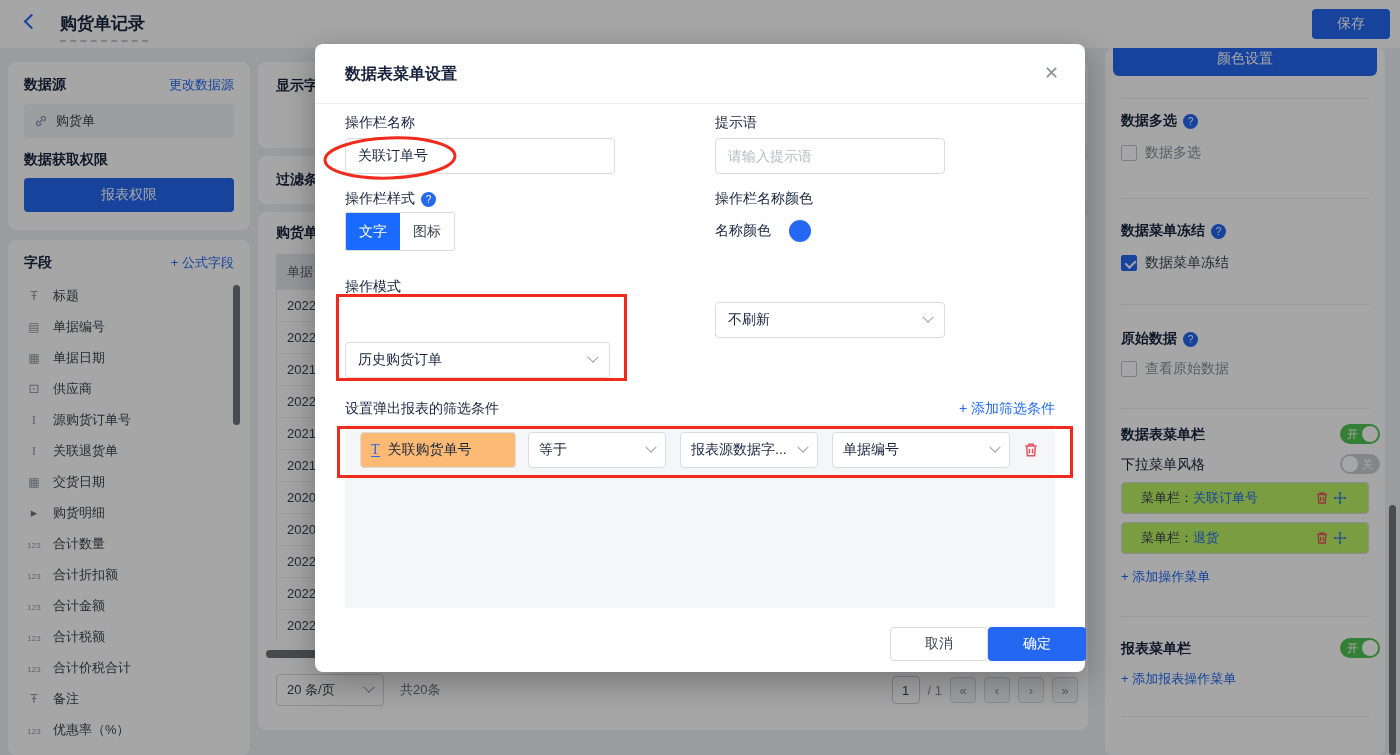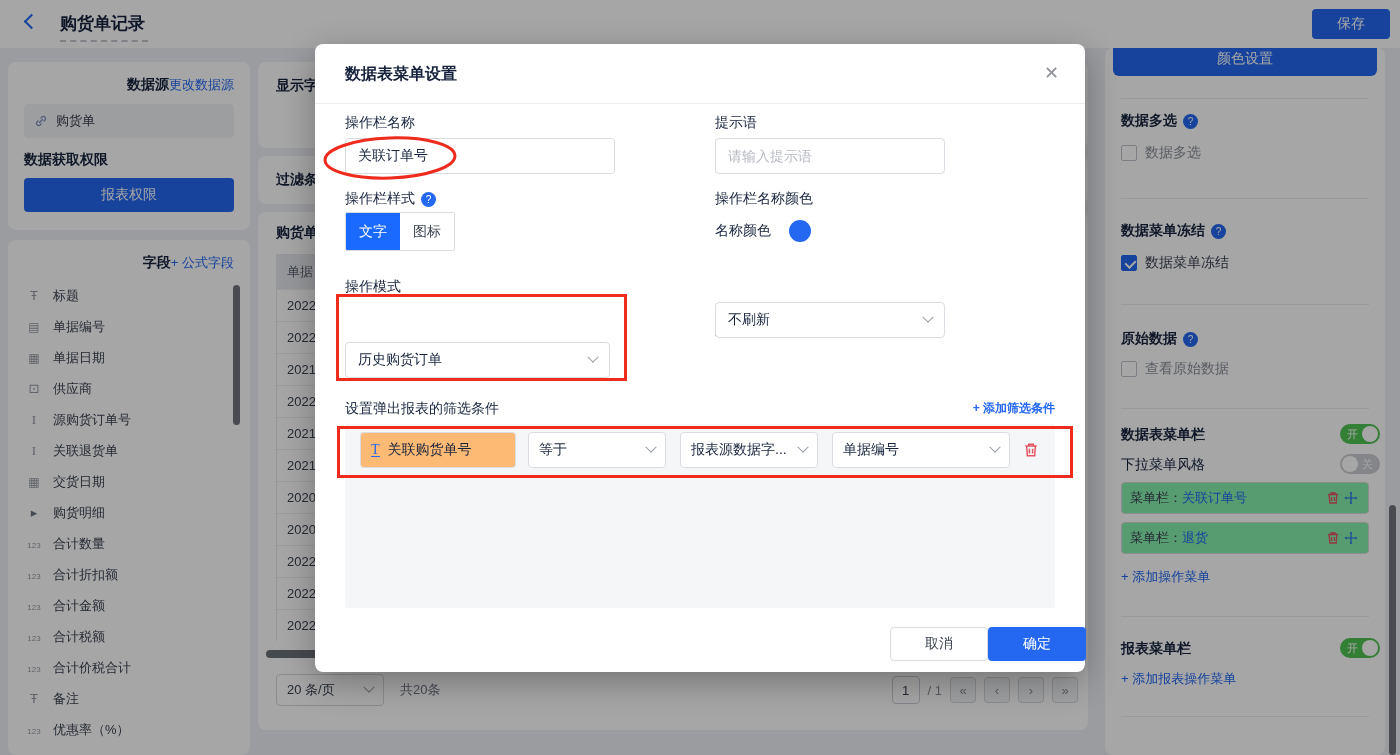--- a/index.html
+++ b/index.html
@@ -12,21 +12,21 @@
   .back { position:absolute; left:26px; top:16px; width:11px; height:11px; border-left:2.5px solid #2468F2; border-bottom:2.5px solid #2468F2; transform:rotate(45deg); cursor:pointer; }
   .page-title { position:absolute; left:60px; top:12px; font-size:17px; font-weight:600; color:#17233d; }
   .title-underline { position:absolute; left:60px; top:40px; width:88px; border-bottom:2px dashed #c3c7ce; }
   .save-btn { position:absolute; left:1312px; top:9px; width:78px; height:30px; background:#2468F2; color:#fff; border:none; border-radius:4px; font-size:14px; }
 
   
   .card { position:absolute; background:#fff; border-radius:8px; }
 
   
   .card-ds { left:8px; top:62px; width:242px; height:168px; padding:14px 16px; }
-  .rowline { display:flex; justify-content:flex-end; align-items:center; }
+  .rowline { display:flex; justify-content:space-between; align-items:center; }
   .sec-title { font-size:14px; font-weight:700; color:#17233d; }
   .blue-link { font-size:13px; color:#2468F2; cursor:pointer; text-decoration:none; }
   .ds-pill { margin-top:10px; height:34px; background:#f2f3f5; border-radius:4px; display:flex; align-items:center; gap:8px; padding:0 10px; font-size:13px; color:#383f4c; }
   .perm-title { margin-top:13px; font-size:14px; font-weight:700; }
   .perm-btn { margin-top:9px; width:100%; height:34px; background:#2468F2; color:#fff; border:none; border-radius:4px; font-size:14px; }
 
   .card-fields { left:8px; top:240px; width:242px; height:515px; padding:14px 16px; overflow:hidden; }
   .field-list { margin-top:8px; }
   .field-item { height:31px; display:flex; align-items:center; gap:9px; font-size:13px; color:#3b4250; cursor:pointer; }
   .f-icon { width:20px; text-align:center; color:#959aa3; font-size:13px; flex:none; }
@@ -70,21 +70,21 @@
   .chk.on { background:#2468F2; border-color:#2468F2; }
   .chk.on::after { content:""; position:absolute; left:4.5px; top:1.5px; width:5px; height:8px; border-right:2px solid #fff; border-bottom:2px solid #fff; transform:rotate(45deg); }
   .chk-row.dark { color:#3b4250; }
   .toggle { position:absolute; width:40px; height:20px; border-radius:10px; font-size:11px; color:#fff; cursor:pointer; }
   .toggle.on { background:#4fc353; }
   .toggle.on .t-txt { position:absolute; left:7px; top:3px; }
   .toggle.on .knob { position:absolute; right:2px; top:2px; width:16px; height:16px; border-radius:50%; background:#fff; }
   .toggle.off { background:#c9ccd2; }
   .toggle.off .t-txt { position:absolute; right:7px; top:3px; }
   .toggle.off .knob { position:absolute; left:2px; top:2px; width:16px; height:16px; border-radius:50%; background:#fff; }
-  .menu-box { position:absolute; left:16px; width:248px; height:32px; border:1px solid #d6d9de; border-radius:4px; display:flex; align-items:center; padding:0 8px; font-size:13px; color:#3b4250; background:#86efac; }
+  .menu-box { position:absolute; left:16px; width:248px; height:32px; border:1px solid #d6d9de; border-radius:4px; display:flex; align-items:center; padding:0 19px; font-size:13px; color:#3b4250; background:#bef264; }
   .menu-box .mval { color:#2468F2; }
   .menu-box .spacer { flex:1; }
   .icon-btn { width:18px; height:18px; display:flex; align-items:center; justify-content:center; cursor:pointer; flex:none; }
   .r-link { position:absolute; left:16px; font-size:13px; color:#2468F2; cursor:pointer; }
   .plain { font-weight:400; }
 
   
   .overlay { position:absolute; inset:0; background:rgba(0,0,0,0.35); z-index:50; }
   .modal { position:absolute; left:315px; top:44px; width:770px; height:628px; background:#fff; border-radius:8px; z-index:60; box-shadow:0 10px 34px rgba(0,0,0,.3); }
   .m-header { position:absolute; left:0; top:0; right:0; height:60px; border-bottom:1px solid #ebedf0; }
@@ -93,21 +93,21 @@
   .m-label { position:absolute; font-size:14px; color:#17233d; display:flex; align-items:center; gap:6px; }
   .m-input { position:absolute; height:36px; border:1px solid #d9dce1; border-radius:4px; font-size:14px; color:#17233d; padding:0 12px; font-family:inherit; }
   .m-input::placeholder { color:#b6bac2; }
   .seg { position:absolute; left:30px; top:168px; display:flex; border:1px solid #d9dce1; border-radius:2px; overflow:hidden; }
   .seg-cell { width:54px; height:37px; display:flex; align-items:center; justify-content:center; font-size:14px; cursor:pointer; background:#fff; color:#3b4250; }
   .seg-cell.sel { background:#1a6aff; color:#fff; }
   .color-row { position:absolute; left:400px; top:176px; display:flex; align-items:center; gap:18px; font-size:14px; }
   .swatch { width:22px; height:22px; border-radius:50%; background:#2468F2; cursor:pointer; }
   .dd { position:absolute; height:36px; border:1px solid #d9dce1; border-radius:4px; background:#fff; display:flex; align-items:center; justify-content:space-between; padding:0 12px; font-size:14px; color:#17233d; cursor:pointer; }
   .chevron { width:8px; height:8px; border-right:1.6px solid #9aa0a8; border-bottom:1.6px solid #9aa0a8; transform:rotate(45deg) translate(-2px,-2px); flex:none; }
-  .m-link { position:absolute; right:30px; font-size:12px; color:#2468F2; cursor:pointer;font-weight:bold; }
+  .m-link { position:absolute; right:30px; font-size:14px; color:#2468F2; cursor:pointer; }
   .gray-panel { position:absolute; left:30px; top:380px; width:710px; height:184px; background:#f5f6f7; border-radius:2px; }
   .fbox { position:absolute; top:8px; height:36px; background:#fdba74; border:1px solid #d9dce1; border-radius:4px; display:flex; align-items:center; gap:8px; padding:0 10px; font-size:14px; color:#17233d; }
   .t-icon { color:#2468F2; font-family:"Liberation Serif",serif; font-size:14px; border-bottom:1.6px solid #2468F2; line-height:13px; }
   .t-icon::before { content:"T"; }
   .fdd { position:absolute; top:8px; height:36px; background:#fff; border:1px solid #d9dce1; border-radius:4px; display:flex; align-items:center; justify-content:space-between; padding:0 10px; font-size:14px; color:#17233d; cursor:pointer; }
   .m-footer-btn { position:absolute; top:583px; width:98px; height:34px; border-radius:4px; font-size:14px; cursor:pointer; }
   .btn-cancel { left:575px; background:#fff; border:1px solid #d9dce1; color:#3b4250; }
   .btn-ok { left:673px; background:#2468F2; border:none; color:#fff; }
 
   

